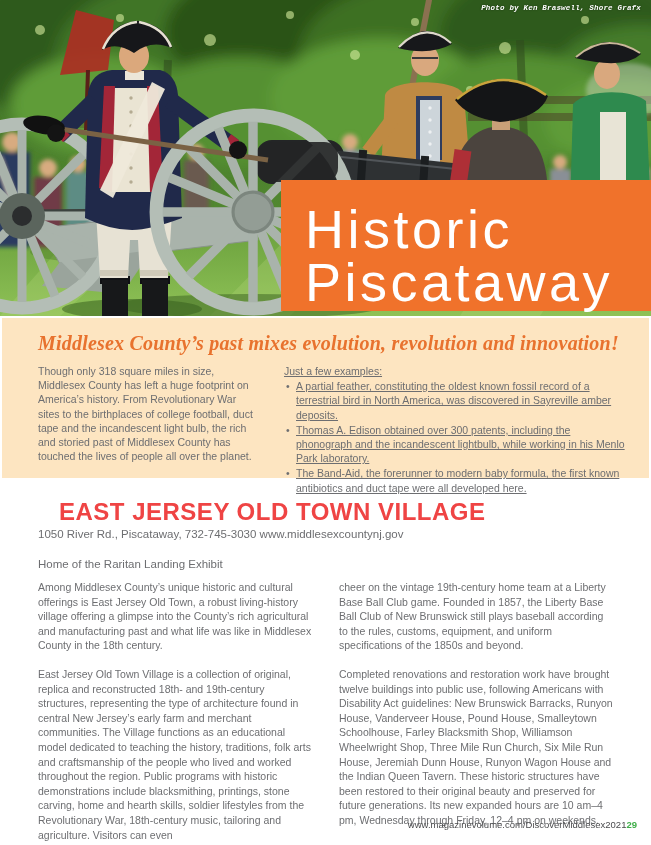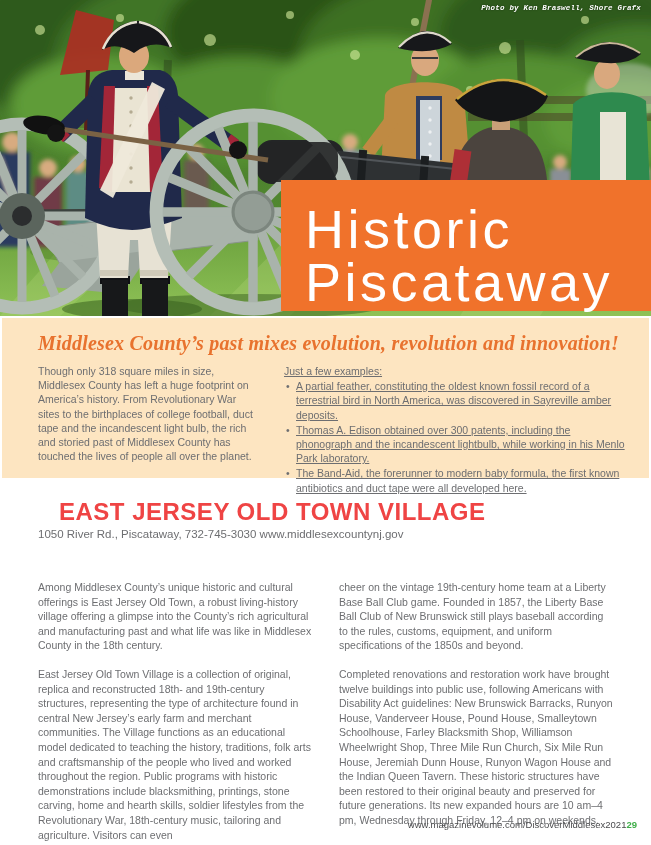--- a/index.html
+++ b/index.html
@@ -306,20 +306,21 @@
           <li>A partial feather, constituting the oldest known fossil record of a terrestrial bird in North America, was discovered in Sayreville amber deposits.</li>
           <li>Thomas A. Edison obtained over 300 patents, including the phonograph and the incandescent lightbulb, while working in his Menlo Park laboratory.</li>
           <li>The Band-Aid, the forerunner to modern baby formula, the first known antibiotics and duct tape were all developed here.</li>
         </ul>
       </div>
     </div>
   </div>
 
   <div class="article-title">EAST JERSEY OLD TOWN VILLAGE</div>
   <div class="article-address">1050 River Rd., Piscataway, 732-745-3030 www.middlesexcountynj.gov</div>
+  <div class="article-sub">Home of the Raritan Landing Exhibit</div>
 
   <div class="article-cols">
     <div class="col">
       <p>Among Middlesex County’s unique historic and cultural offerings is East Jersey Old Town, a robust living-history village offering a glimpse into the County’s rich agricultural and manufacturing past and what life was like in Middlesex County in the 18th century.</p>
       <p>East Jersey Old Town Village is a collection of original, replica and reconstructed 18th- and 19th-century structures, representing the type of architecture found in central New Jersey’s early farm and merchant communities. The Village functions as an educational model dedicated to teaching the history, traditions, folk arts and craftsmanship of the people who lived and worked throughout the region. Public programs with historic demonstrations include blacksmithing, printings, stone carving, home and hearth skills, soldier lifestyles from the Revolutionary War, 18th-century music, tailoring and agriculture. Visitors can even</p>
     </div>
     <div class="col">
       <p>cheer on the vintage 19th-century home team at a Liberty Base Ball Club game. Founded in 1857, the Liberty Base Ball Club of New Brunswick still plays baseball according to the rules, customs, equipment, and uniform specifications of the 1850s and beyond.</p>
       <p>Completed renovations and restoration work have brought twelve buildings into public use, following Americans with Disability Act guidelines: New Brunswick Barracks, Runyon House, Vanderveer House, Pound House, Smalleytown Schoolhouse, Farley Blacksmith Shop, Williamson Wheelwright Shop, Three Mile Run Church, Six Mile Run House, Jeremiah Dunn House, Runyon Wagon House and the Indian Queen Tavern. These historic structures have been restored to their original beauty and preserved for future generations. Its new expanded hours are 10 am–4 pm, Wednesday through Friday, 12–4 pm on weekends.</p>
     </div>

